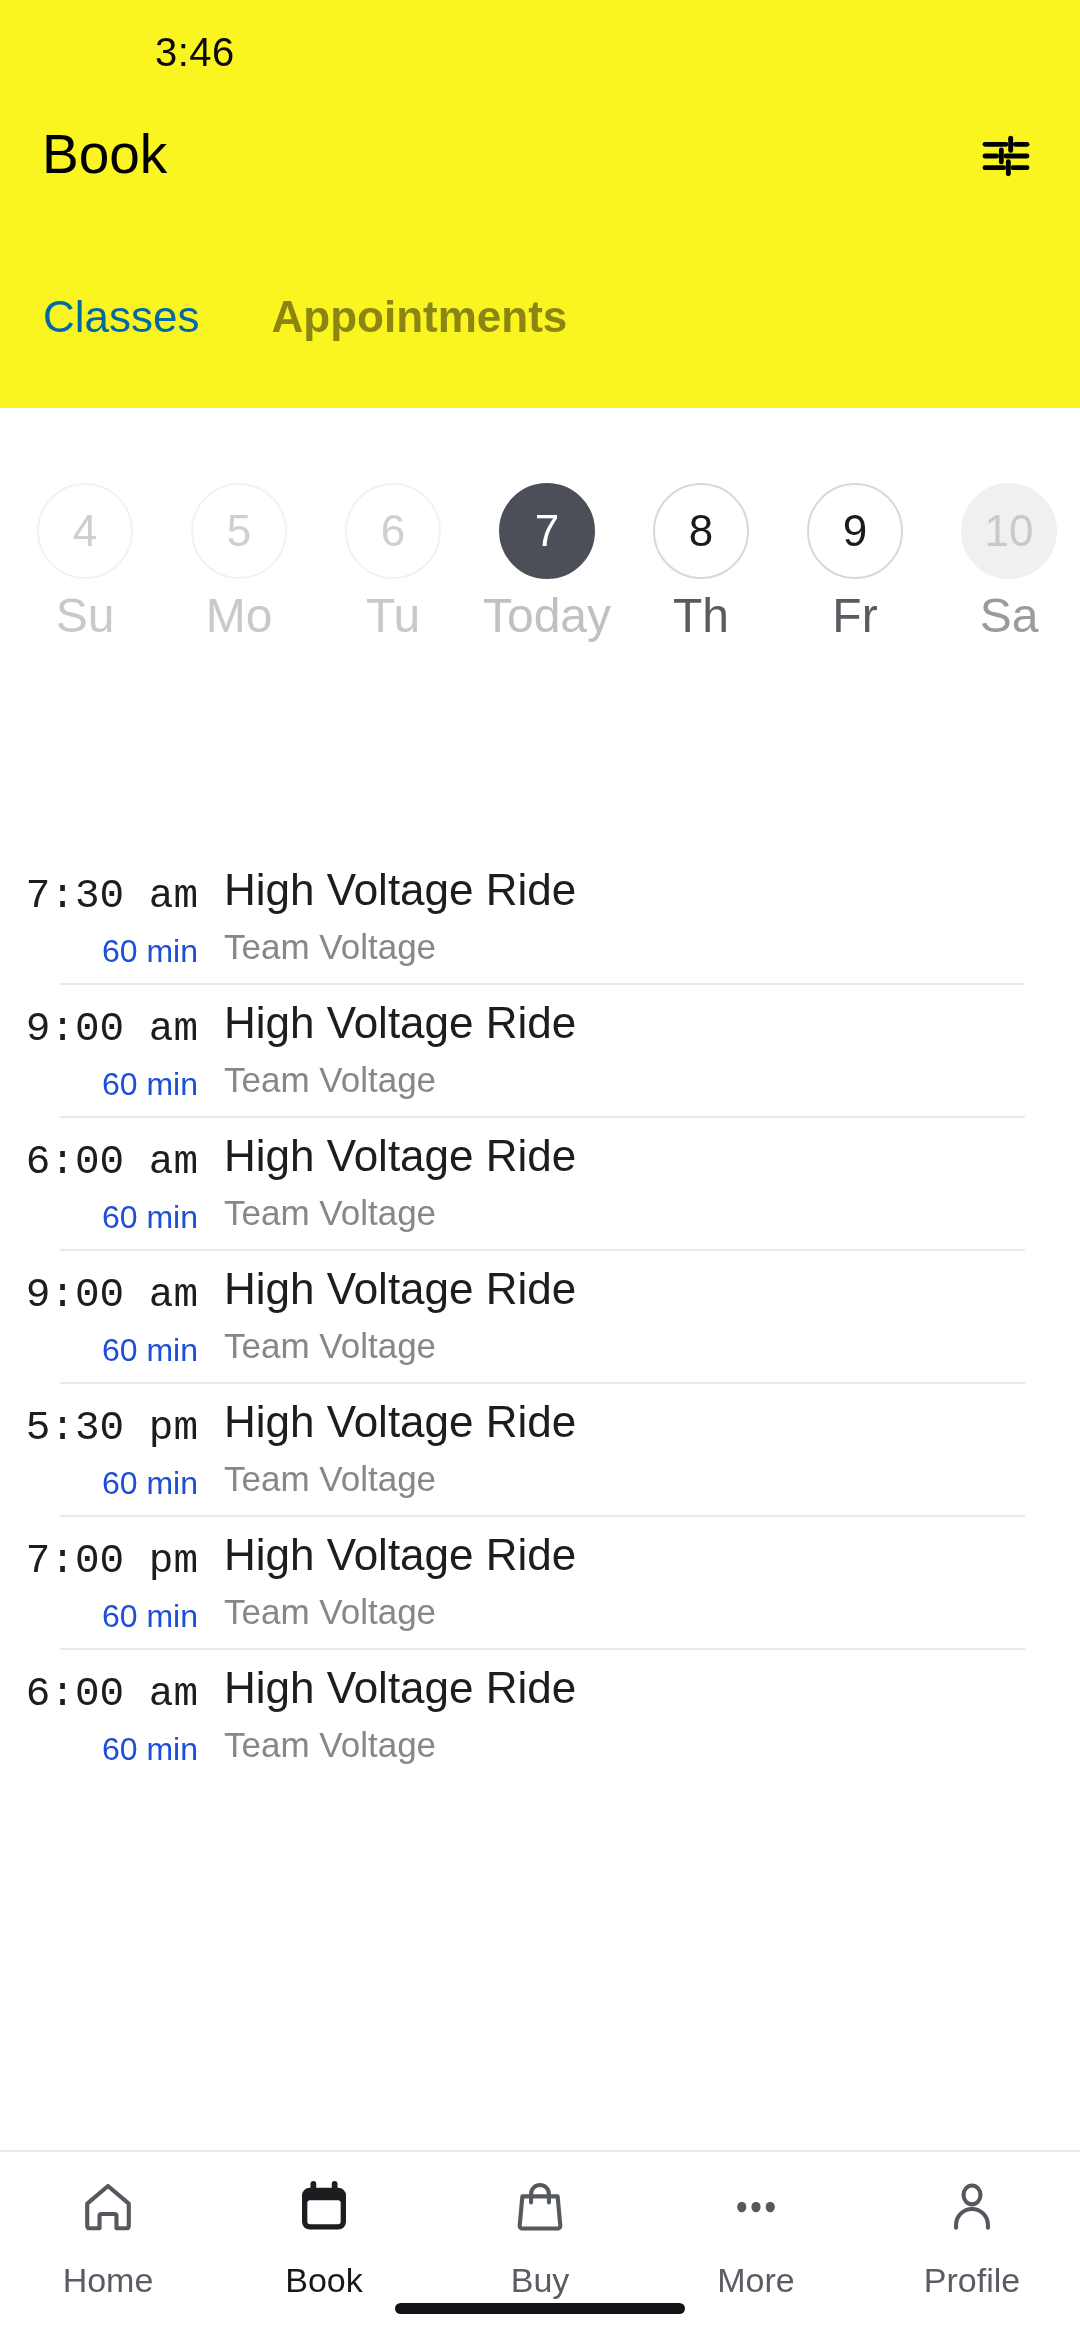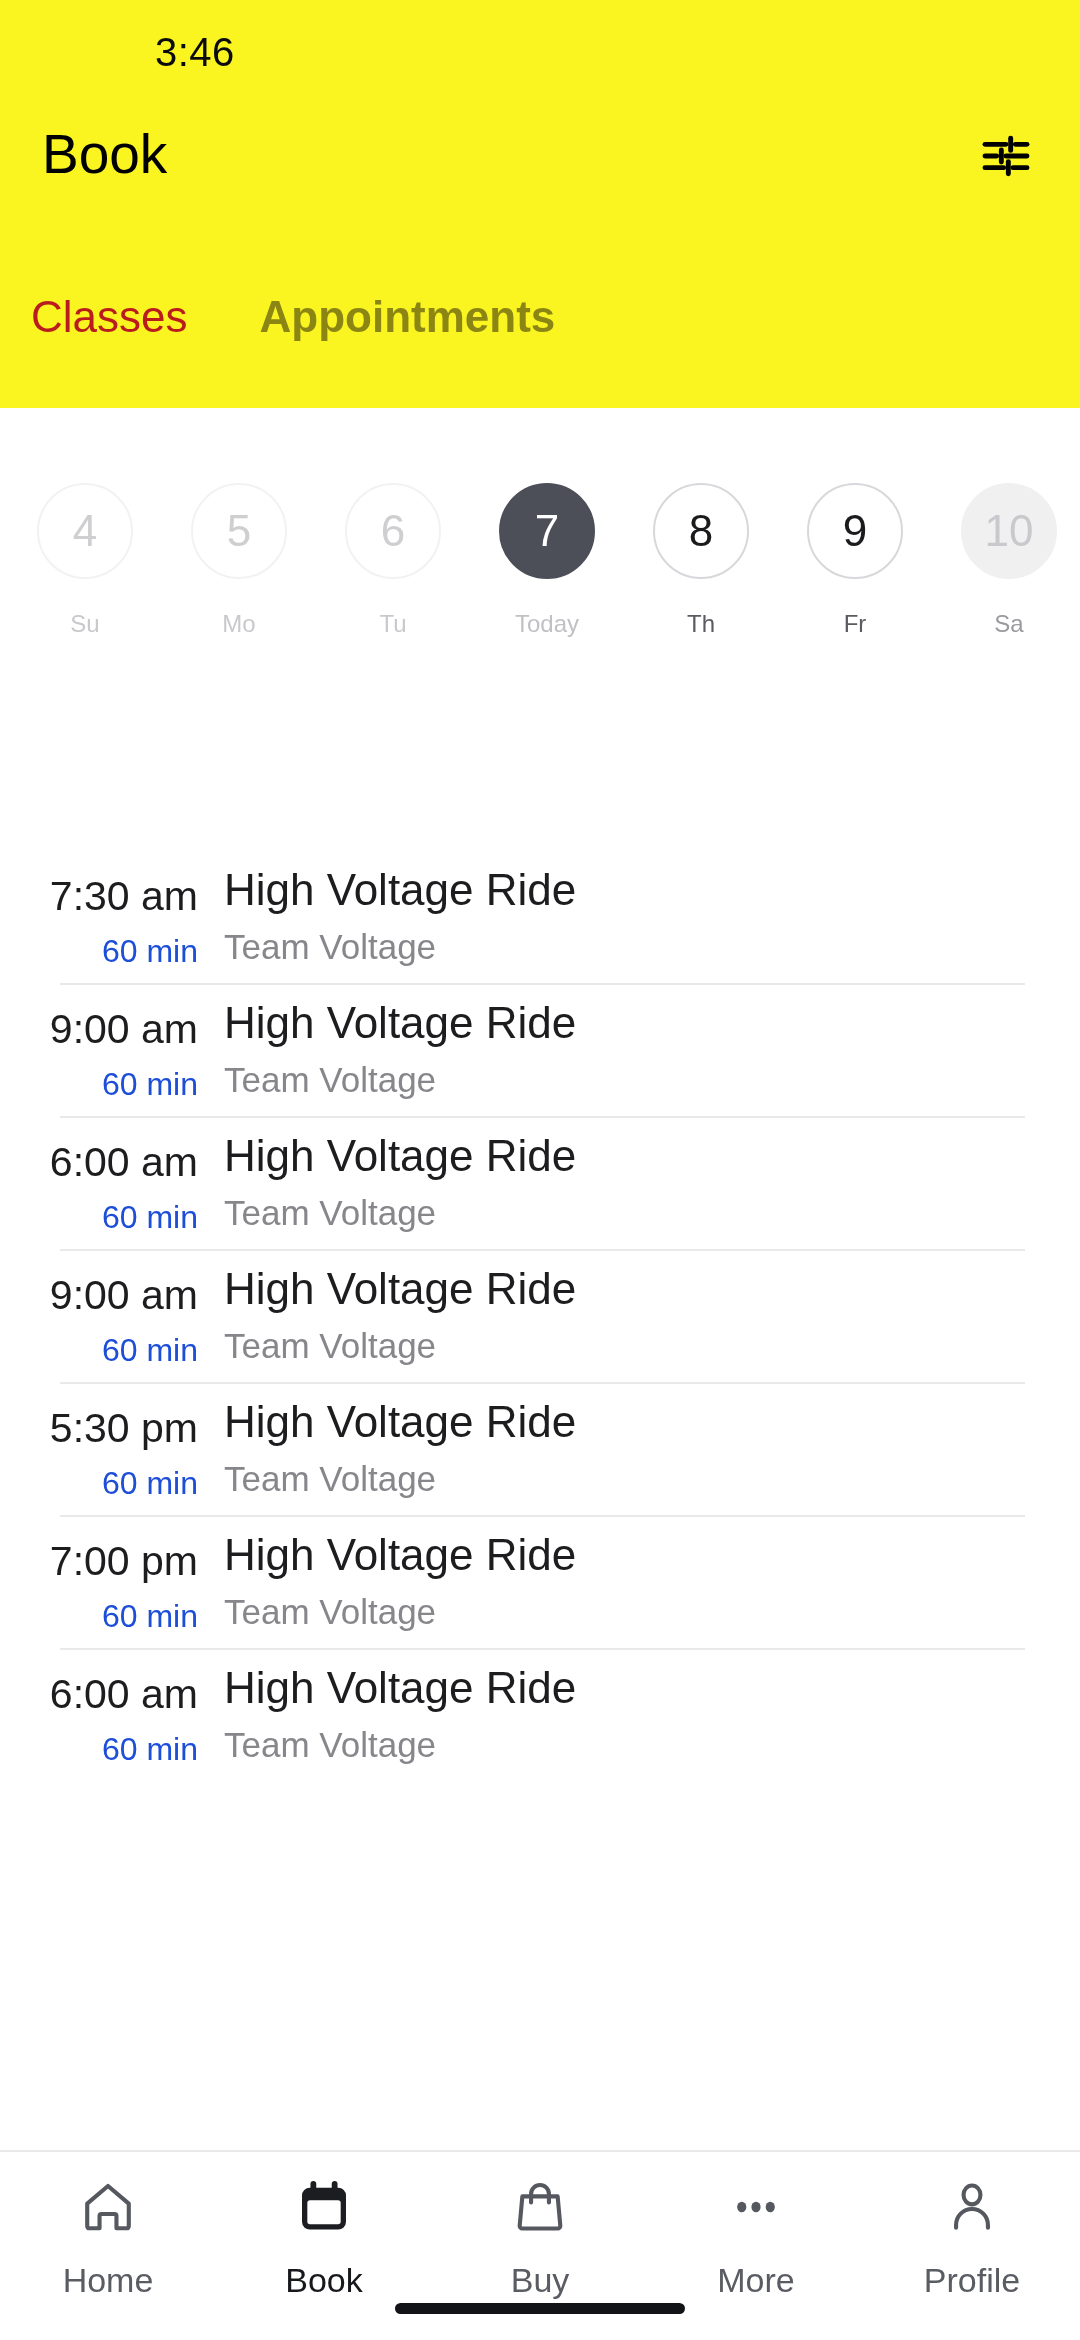--- a/index.html
+++ b/index.html
@@ -41,21 +41,21 @@
   .filter-btn svg{ display:block; }
 
   .tabbar{
     position:absolute; left:0; top:290px; width:1080px; height:90px;
     display:flex; align-items:flex-start;
   }
   .tab{
     font-size:44px; line-height:54px; padding:0; cursor:pointer;
     white-space:nowrap;
   }
-  .tab.classes{ margin-left:31px; color:#b91c1c; }
+  .tab.classes{ margin-left:43px; color:#0369a1; }
   .tab.appointments{ margin-left:72px; color:#8b8614;font-weight:bold; }
 
   
   .datestrip{
     position:absolute; left:0; top:408px; width:1080px; height:310px;
     background:#fff;
   }
   .dates{
     position:absolute; left:0; top:0; width:1080px; height:310px;
     display:flex; align-items:flex-start;
@@ -77,21 +77,21 @@
   .daycell.active .daycircle{
     border:2px solid #d8d8dc; color:#1b1b1e; background:#fff;
   }
   .daycell.selected .daycircle{
     background:#4c4f58; color:#fff; border:2px solid #4c4f58;
   }
   .daycell.faded .daycircle{
     background:#f0f0f1; color:#c9c9cd; border:2px solid #f0f0f1;
   }
   .daylabel{
-    margin-top:24px; font-size:24px; line-height:42px;
+    margin-top:16px; font-size:48px; line-height:42px;
   }
   .daycell.disabled .daylabel{ color:#c9c9cd; }
   .daycell.active .daylabel{ color:#5a5a60; }
   .daycell.selected .daylabel{ color:#c0c0c5; }
   .daycell.faded .daylabel{ color:#9a9a9f; }
 
   
   .dayheading{
     position:absolute; left:40px; top:760px;
     font-size:50px; line-height:62px; color:#1d1d20; font-weight:400;
@@ -109,20 +109,21 @@
     height:2px; background:#e9e9ea;
   }
   .row-time-col{
     position:absolute; left:0; top:0; width:198px; height:133px;
     text-align:right;
   }
   .row-time{
     position:absolute; right:0; top:22px;
     font-size:41px; line-height:48px; color:#1d1d20;
     white-space:nowrap;
+    font-family:Liberation Mono, monospace;
   }
   .row-dur{
     position:absolute; right:0; top:82px;
     font-size:32px; line-height:38px; color:#1d4ed8;
     white-space:nowrap;
     text-align:center;
   }
   .row-main{
     position:absolute; left:224px; top:0; right:20px; height:133px;
   }

